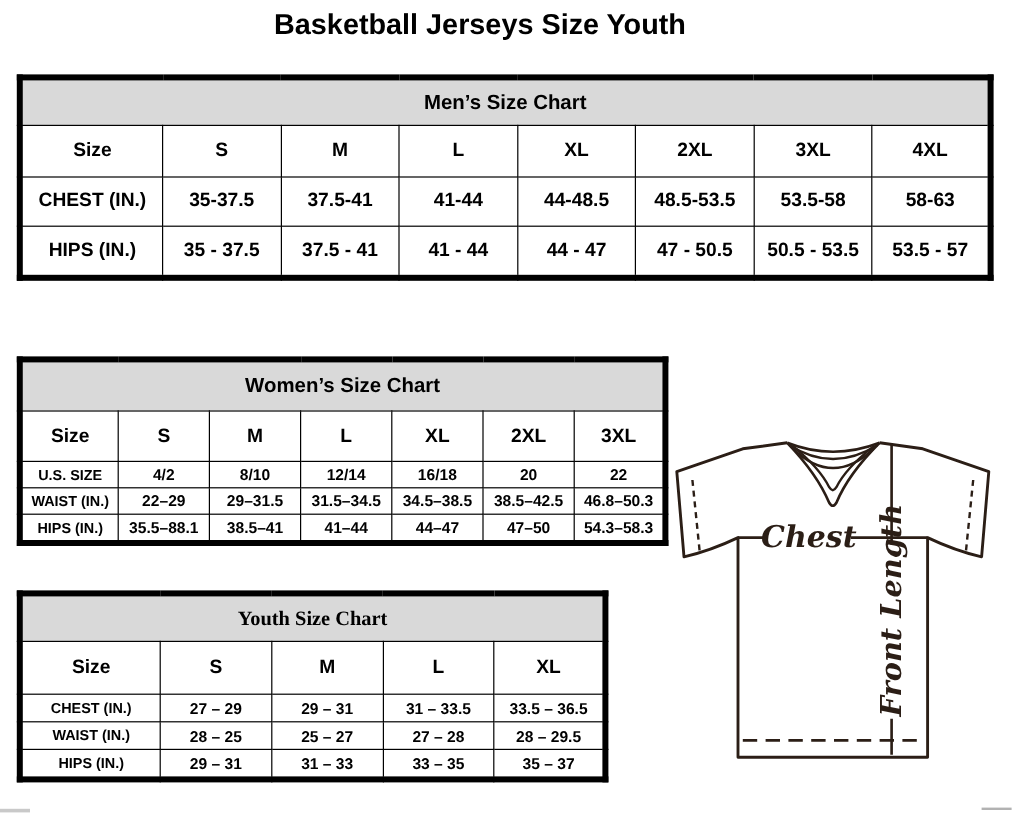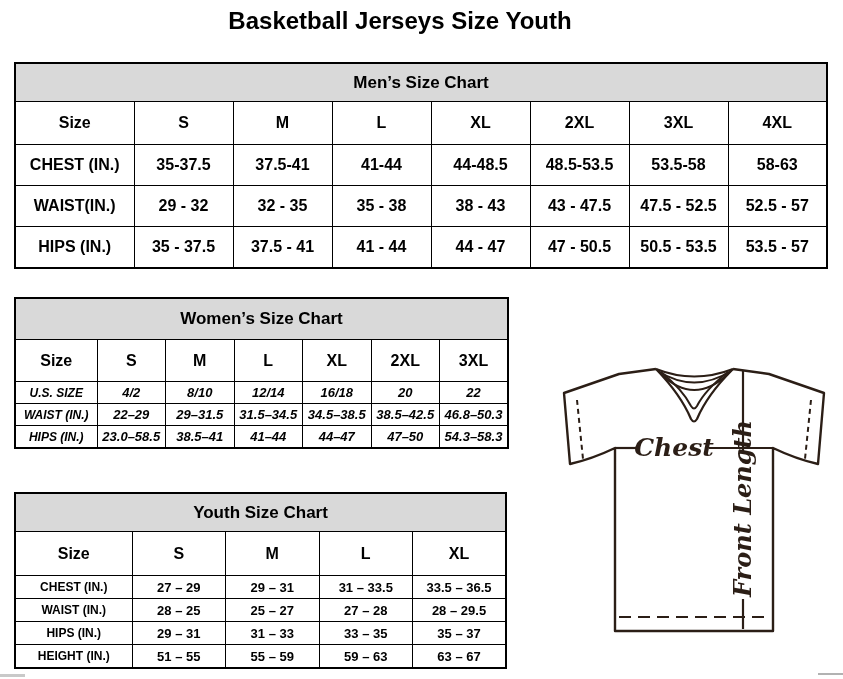--- a/index.html
+++ b/index.html
@@ -5,43 +5,43 @@
   html,body{margin:0;padding:0;}
   body{
     width:843px;height:679px;position:relative;background:#ffffff;overflow:hidden;
     font-family:"Liberation Sans",sans-serif;color:#000;
   }
   .page-title{
     position:absolute;top:7px;left:0;width:800px;margin:0;text-align:center;
     font-size:24px;font-weight:700;color:#000;
   }
   .tbl{position:absolute;}
-  .tbl table{border-collapse:collapse;table-layout:fixed;width:100%;border:2px solid #000000;}
+  .tbl table{border-collapse:collapse;table-layout:fixed;width:100%;border:5px solid #000000;}
   .tbl td{
     border:1px solid #000;text-align:center;vertical-align:middle;
     font-weight:700;color:#000;padding:0;overflow:hidden;white-space:nowrap;
   }
   .tbl .tbl-title{background:#d9d9d9;font-size:17px;}
   
   #mens{left:14px;top:62px;width:814px;}
   #mens td{border-width:1.5px;}
   #mens .tbl-title{height:37px;}
   #mens .hdr td{height:42px;font-size:16px;}
   #mens .dr td{height:40px;font-size:16px;}
   #mens col.lc{width:119px;}
   
-  #womens{left:14px;top:297px;width:495px;}
+  #womens{left:14px;top:297px;width:543px;}
   #womens .tbl-title{height:40px;}
   #womens .hdr td{height:41px;font-size:16px;}
-  #womens .dr td{height:21px;font-size:13px;font-style:italic;}
+  #womens .dr td{height:21px;font-size:13px;}
   #womens .dr td.row-label{font-size:12px;}
   #womens col.lc{width:82px;}
   
   #youth{left:14px;top:492px;width:493px;}
-  #youth .tbl-title{height:37px;}
+  #youth .tbl-title{height:37px;font-family:Liberation Serif, serif;}
   #youth .hdr td{height:43px;font-size:16px;}
   #youth .dr td{height:22px;font-size:13px;}
   #youth .dr td.row-label{font-size:12px;}
   #youth col.lc{width:117px;}
   
   .jersey{position:absolute;left:556px;top:360px;width:285px;height:305px;text-align:center;}
   .jersey svg{display:block;}
   .jersey .stroke{fill:none;stroke:#2b1e16;stroke-linejoin:round;stroke-linecap:butt;}
   .jersey text{
     font-family:"DejaVu Serif","Liberation Serif",serif;
@@ -87,30 +87,20 @@
           <td class="row-label">CHEST (IN.)</td>
           <td>35-37.5</td>
           <td>37.5-41</td>
           <td>41-44</td>
           <td>44-48.5</td>
           <td>48.5-53.5</td>
           <td>53.5-58</td>
           <td>58-63</td>
         </tr>
         <tr class="dr">
-          <td class="row-label">WAIST(IN.)</td>
-          <td>29 - 32</td>
-          <td>32 - 35</td>
-          <td>35 - 38</td>
-          <td>38 - 43</td>
-          <td>43 - 47.5</td>
-          <td>47.5 - 52.5</td>
-          <td>52.5 - 57</td>
-        </tr>
-        <tr class="dr">
           <td class="row-label">HIPS (IN.)</td>
           <td>35 - 37.5</td>
           <td>37.5 - 41</td>
           <td>41 - 44</td>
           <td>44 - 47</td>
           <td>47 - 50.5</td>
           <td>50.5 - 53.5</td>
           <td>53.5 - 57</td>
         </tr>
       </tbody>
@@ -153,21 +143,21 @@
           <td class="row-label">WAIST (IN.)</td>
           <td>22–29</td>
           <td>29–31.5</td>
           <td>31.5–34.5</td>
           <td>34.5–38.5</td>
           <td>38.5–42.5</td>
           <td>46.8–50.3</td>
         </tr>
         <tr class="dr">
           <td class="row-label">HIPS (IN.)</td>
-          <td>23.0–58.5</td>
+          <td>35.5–88.1</td>
           <td>38.5–41</td>
           <td>41–44</td>
           <td>44–47</td>
           <td>47–50</td>
           <td>54.3–58.3</td>
         </tr>
       </tbody>
     </table>
   </div>
 <div id="youth" class="tbl">
@@ -204,27 +194,20 @@
           <td>27 – 28</td>
           <td>28 – 29.5</td>
         </tr>
         <tr class="dr">
           <td class="row-label">HIPS (IN.)</td>
           <td>29 – 31</td>
           <td>31 – 33</td>
           <td>33 – 35</td>
           <td>35 – 37</td>
         </tr>
-        <tr class="dr">
-          <td class="row-label">HEIGHT (IN.)</td>
-          <td>51 – 55</td>
-          <td>55 – 59</td>
-          <td>59 – 63</td>
-          <td>63 – 67</td>
-        </tr>
       </tbody>
     </table>
   </div>
 
 <div class="jersey">
   <svg width="285" height="305" viewBox="0 0 285 305">
 
     <path class="stroke" stroke-width="2.4" d="M 100 9 L 63 14 L 8 33 L 14 104 Q 36 99 59 88 L 59 271 L 217 271 L 217 88 Q 240 99 262 104 L 268 33 L 213 14 L 177 9"></path>
 
     <path class="stroke" stroke-width="2.2" d="M 100 9 Q 138 24 177 9"></path>

